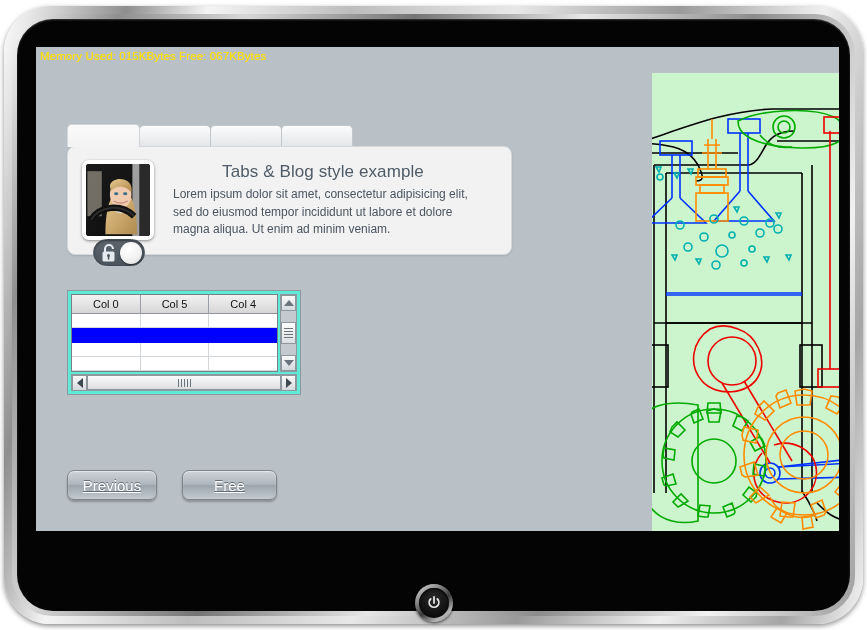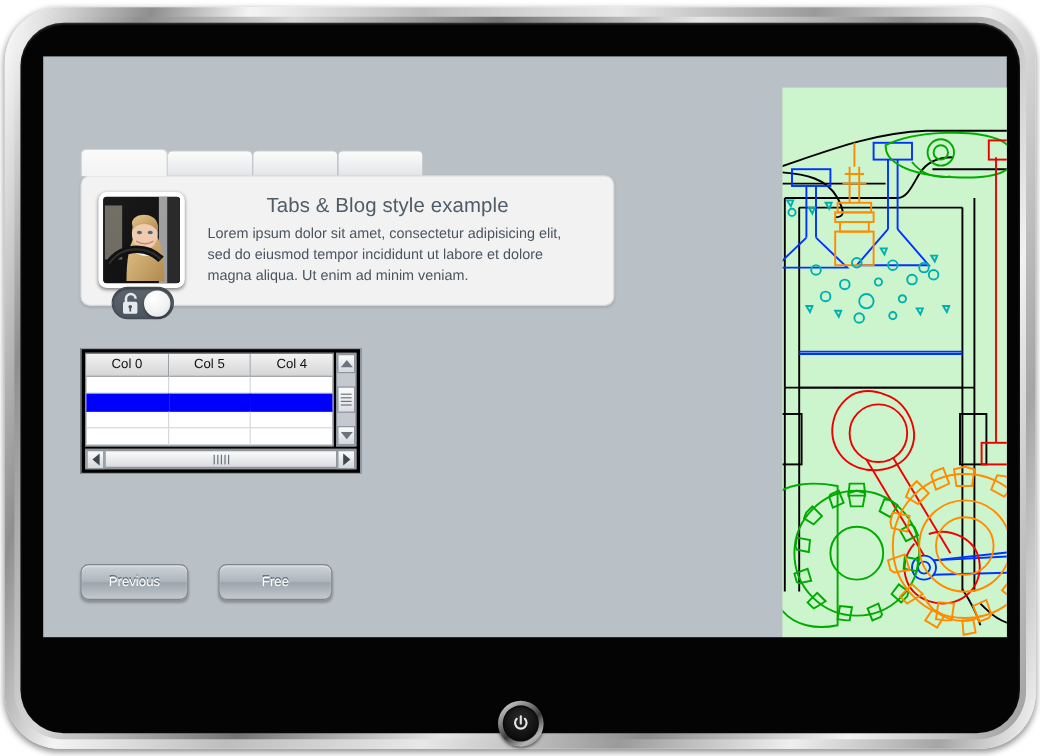--- a/index.html
+++ b/index.html
@@ -178,21 +178,21 @@
     width: 22px; height: 22px; border-radius: 50%;
     background: radial-gradient(circle at 38% 30%, #ffffff 0%, #f2f2f2 55%, #d8d8d8 100%);
     box-shadow: 0 1px 2px rgba(0,0,0,.5);
   }
 
   
   .table-widget {
     position: absolute;
     left: 31px; top: 243px;
     width: 234px; height: 105px;
-    background: #000000;
+    background: #5eead4;
     border: 1px solid #8e979e;
     padding: 3px;
     display: flex; flex-direction: column;
   }
   .tbl-main { display: flex; flex: 1; min-height: 0; }
   .tbl-grid { flex: 1; display: flex; flex-direction: column; background: #ffffff; border: 1px solid #787f86; }
   .tbl-head { display: flex; height: 19px; }
   .tbl-head div {
     flex: 1;
     background: linear-gradient(180deg, #f2f2f2 0%, #d6d6d6 100%);
@@ -250,24 +250,25 @@
   .hthumb i { display: block; width: 1px; height: 8px; background: #6b747c; }
 
   
   .navbtns { position: absolute; left: 31px; top: 423px; display: flex; gap: 25px; }
   .btn {
     width: 90px; height: 30px;
     border-radius: 7px;
     background: linear-gradient(180deg, #cdd3d8 0%, #aeb6bd 48%, #9ca5ad 52%, #c3cad0 100%);
     border: 1px solid #7d868e;
     color: #ffffff;
-    font-size: 11px;
+    font-size: 15px;
     display: flex; align-items: center; justify-content: center;
     text-shadow: 0 -1px 0 rgba(60,70,80,.65);
     box-shadow: inset 0 1px 1px rgba(255,255,255,.55), 0 2px 2px rgba(0,0,0,.25);
+    text-decoration: underline;
   }
   .btn.next { width: 95px; }
 
   
   .illus {
     position: absolute;
     left: 616px; top: 26px;
     width: 201px; height: 458px;
     background: #cdf5cd;
     overflow: hidden;
@@ -294,20 +295,21 @@
 </style>
 </head>
 <body>
 
 <div class="device-outer">
   <div class="device-mid">
     <div class="device-body">
 
       <div class="screen">
 
+        <div class="status-bar">Memory Used: 015KBytes Free: 067KBytes</div>
 
         <div class="tabs-wrap">
           <div class="tab-row">
             <div class="tab w1 active"></div>
             <div class="tab w2"></div>
             <div class="tab w2"></div>
             <div class="tab w2"></div>
           </div>
 
           <div class="blog-panel">

